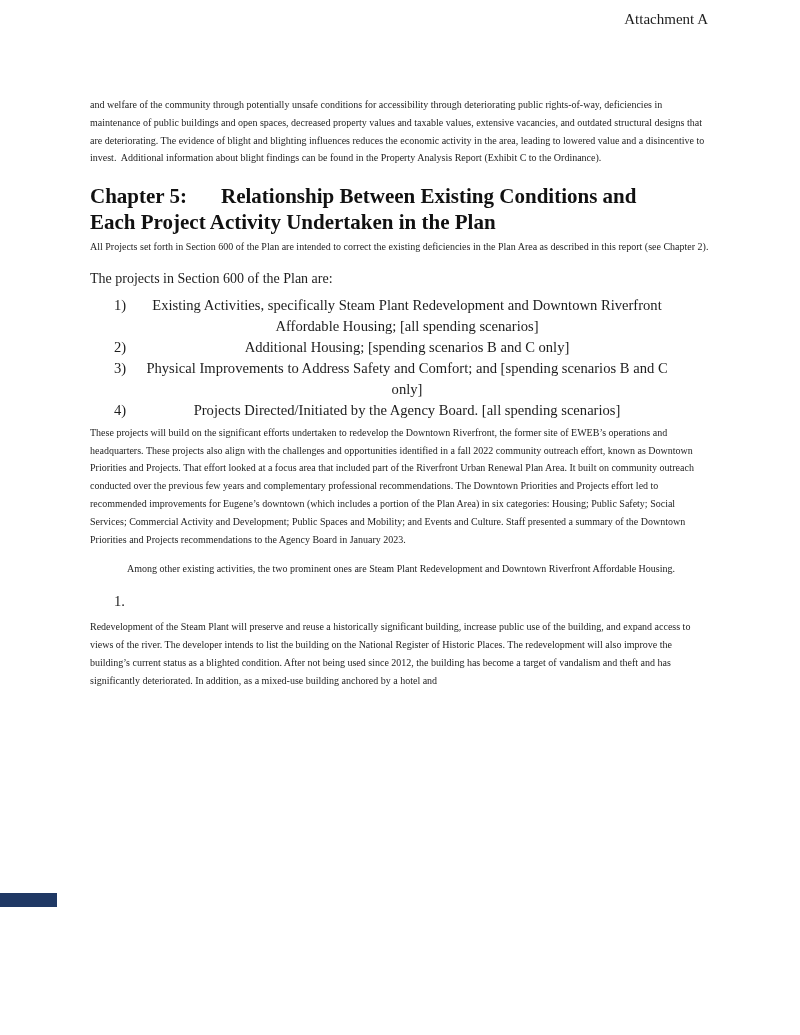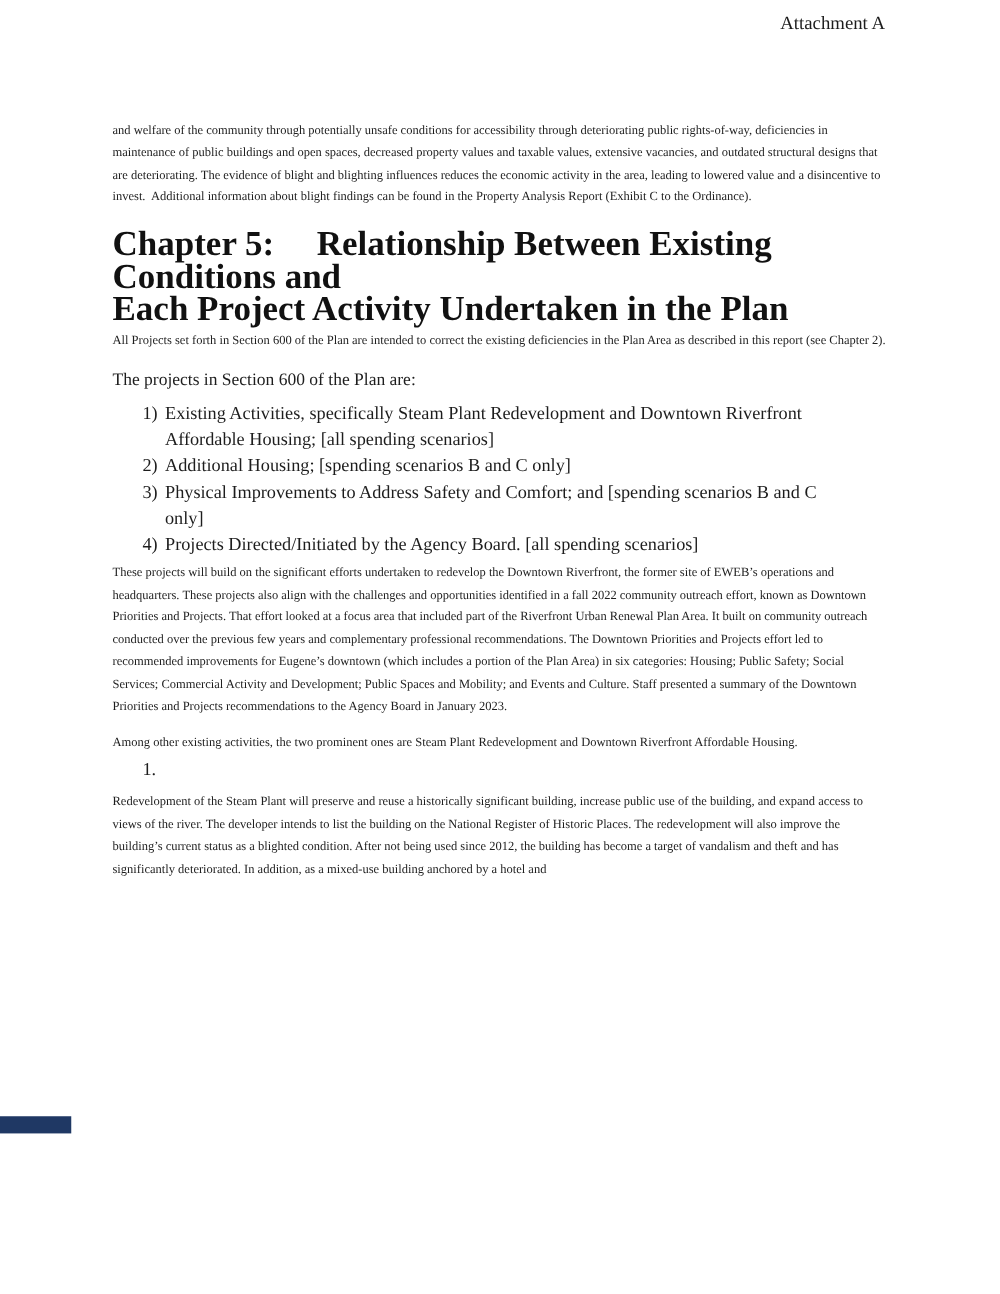--- a/index.html
+++ b/index.html
@@ -26,47 +26,47 @@
     width: 622px;
   }
   p.body {
     margin: 0 0 16px 0;
     font-size: 10px;
     line-height: 17.8px;
     white-space: pre-wrap;
   }
   h1.chapter {
     margin: 0 0 3px 0;
-    font-size: 28px;
+    font-size: 21px;
     line-height: 26px;
     font-weight: bold;
     color: #111111;
   }
   .chapter-title-1 { margin-left: 34px; }
   p.tight { margin-bottom: 14px; }
   p.lead-in { margin: 0 0 7px 0; font-size: 14px; line-height: 17.8px; }
   .num-list { margin: 0 0 3px 0; }
   .list-item {
     display: flex;
     margin-left: 24px;
     padding-right: 30px;
     font-size: 14.6px;
     line-height: 21px;
   }
   .list-item .num { flex: none; width: 18px; }
-  .list-item .itxt { flex: 1; }
+  .list-item .itxt { flex: 1; text-align: center; }
   p.downtown { margin-bottom: 12px; }
   h2.section {
     margin: 0 0 10px 0;
     font-size: 16.5px;
     line-height: 20px;
     font-weight: bold;
     color: #111111;
   }
-  p.among { margin-bottom: 2px; }
+  p.among { margin-bottom: 13px; text-align: center; }
   .sub-item {
     display: flex;
     margin: 0 0 6px 24px;
     font-size: 14.6px;
     line-height: 21px;
   }
   .sub-item .num { flex: none; width: 18px; }
   .sub-item .slabel {
     text-decoration: underline;
     text-decoration-thickness: 1px;

